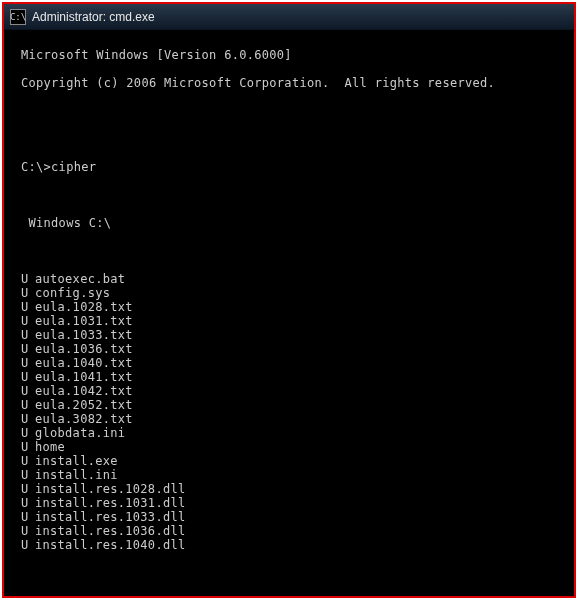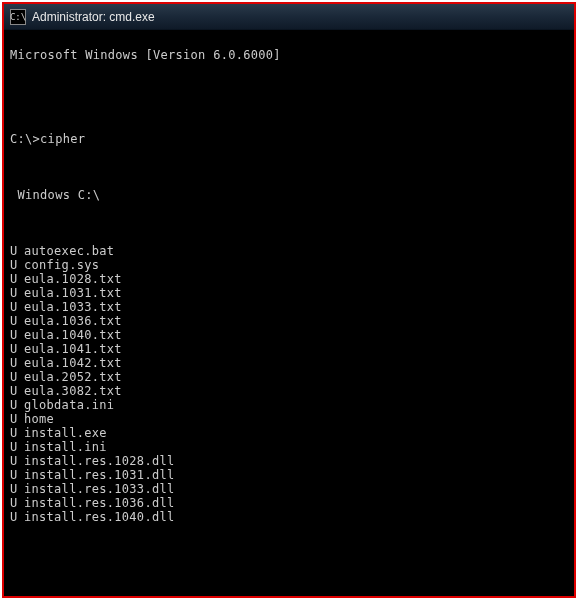--- a/index.html
+++ b/index.html
@@ -55,20 +55,21 @@
       flex: 1;
       background: #000;
       color: #ccc;
       padding: 4px 6px;
       font-size: 12px;
       line-height: 14px;
       white-space: pre;
       font-family: "Lucida Console", "Consolas", monospace;
       letter-spacing: 0.3px;
       overflow: hidden;
+      margin-left: 11px;
     }
     .line {
       display: block;
     }
     .file-row {
       display: flex;
     }
     .file-flag {
       width: 14px;
       flex-shrink: 0;
@@ -80,20 +81,21 @@
 </head>
 <body>
 
 <div class="window">
   <div class="titlebar">
     <div class="title-icon">C:\</div>
     <div class="title-text">Administrator: cmd.exe</div>
   </div>
   <div class="terminal">
 <span class="line">Microsoft Windows [Version 6.0.6000]</span>
+<span class="line">Copyright (c) 2006 Microsoft Corporation.  All rights reserved.</span>
 <span class="line"> </span>
 <span class="line"> </span>
 <span class="line">C:\&gt;cipher</span>
 <span class="line"> </span>
 <span class="line"> Windows C:\</span>
 <span class="line"> </span>
 <div id="file-list"><div class="file-row"><span class="file-flag">U</span><span class="file-name">autoexec.bat</span></div><div class="file-row"><span class="file-flag">U</span><span class="file-name">config.sys</span></div><div class="file-row"><span class="file-flag">U</span><span class="file-name">eula.1028.txt</span></div><div class="file-row"><span class="file-flag">U</span><span class="file-name">eula.1031.txt</span></div><div class="file-row"><span class="file-flag">U</span><span class="file-name">eula.1033.txt</span></div><div class="file-row"><span class="file-flag">U</span><span class="file-name">eula.1036.txt</span></div><div class="file-row"><span class="file-flag">U</span><span class="file-name">eula.1040.txt</span></div><div class="file-row"><span class="file-flag">U</span><span class="file-name">eula.1041.txt</span></div><div class="file-row"><span class="file-flag">U</span><span class="file-name">eula.1042.txt</span></div><div class="file-row"><span class="file-flag">U</span><span class="file-name">eula.2052.txt</span></div><div class="file-row"><span class="file-flag">U</span><span class="file-name">eula.3082.txt</span></div><div class="file-row"><span class="file-flag">U</span><span class="file-name">globdata.ini</span></div><div class="file-row"><span class="file-flag">U</span><span class="file-name">home</span></div><div class="file-row"><span class="file-flag">U</span><span class="file-name">install.exe</span></div><div class="file-row"><span class="file-flag">U</span><span class="file-name">install.ini</span></div><div class="file-row"><span class="file-flag">U</span><span class="file-name">install.res.1028.dll</span></div><div class="file-row"><span class="file-flag">U</span><span class="file-name">install.res.1031.dll</span></div><div class="file-row"><span class="file-flag">U</span><span class="file-name">install.res.1033.dll</span></div><div class="file-row"><span class="file-flag">U</span><span class="file-name">install.res.1036.dll</span></div><div class="file-row"><span class="file-flag">U</span><span class="file-name">install.res.1040.dll</span></div></div>
 
 
   </div>

